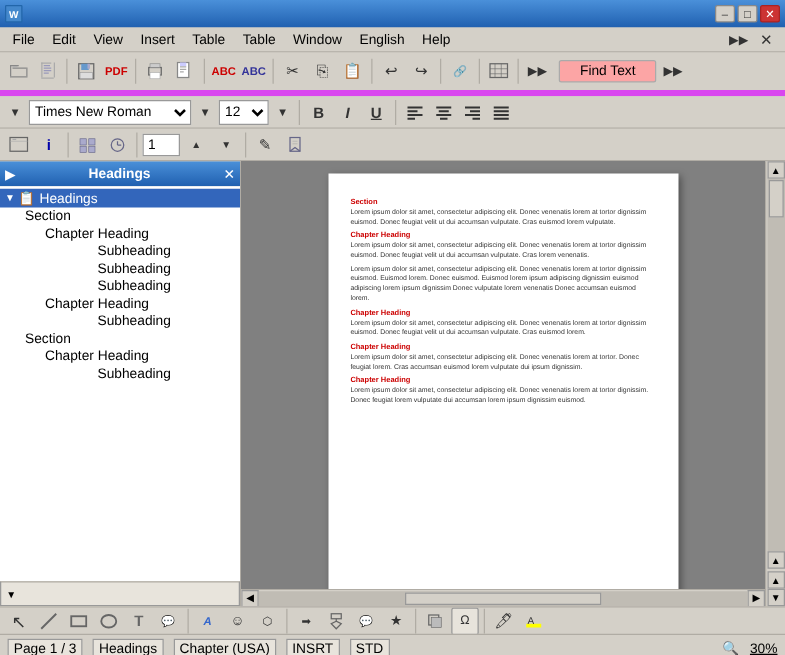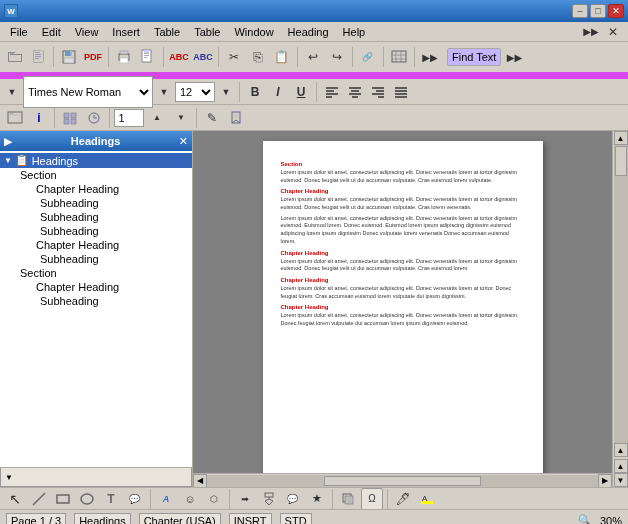--- a/index.html
+++ b/index.html
@@ -42,57 +42,57 @@
       padding: 2px 6px;
       cursor: pointer;
       font-size: 11px;
       color: #000;
       border-radius: 2px;
     }
 
     
     .toolbar-area {
       background: #d4d0c8;
-      border-bottom: 7px solid #d946ef;
+      border-bottom: 5px solid #d946ef;
     }
     .toolbar-row {
       display: flex;
       align-items: center;
       padding: 2px 4px;
       gap: 2px;
       height: 30px;
     }
     .toolbar-separator { width: 1px; height: 20px; background: #b0aca4; margin: 0 2px; }
     .tb-btn {
       width: 22px; height: 22px; border: 1px solid transparent; border-radius: 2px;
       background: transparent; cursor: pointer; display: flex; align-items: center; justify-content: center;
       font-size: 12px; color: #333;
     }
     .tb-group { display: flex; align-items: center; gap: 1px; }
     .find-text-btn {
-      background: #c4b5fd; border: 1px solid #aaa; padding: 2px 4px;
+      background: #fca5a5; border: 1px solid #aaa; padding: 2px 16px;
       border-radius: 2px; cursor: pointer; font-size: 11px; margin-left: auto;
     }
 
     
     .format-toolbar {
       display: flex;
       align-items: center;
       padding: 2px 4px;
       gap: 3px;
       height: 26px;
       background: #d4d0c8;
       border-bottom: 1px solid #b0aca4;
     }
     .style-select {
       height: 20px; width: 130px; font-size: 11px;
       background: white; border: 1px solid #999;
     }
     .font-select {
-      height: 32px; width: 130px; font-size: 11px;
+      height: 20px; width: 130px; font-size: 11px;
       background: white; border: 1px solid #999;
     }
     .size-select {
       height: 20px; width: 40px; font-size: 11px;
       background: white; border: 1px solid #999;
     }
     .fmt-btn {
       width: 20px; height: 20px; border: 1px solid transparent; border-radius: 2px;
       background: transparent; cursor: pointer; display: flex; align-items: center; justify-content: center;
       font-size: 12px; font-weight: bold; color: #333;
@@ -146,21 +146,21 @@
       display: flex;
       align-items: center;
       padding: 1px 4px;
       cursor: pointer;
       font-size: 11px;
       color: #000;
     }
     .nav-item.selected { background: #3366bb; color: white; }
     .nav-item .indent1 { margin-left: 16px; }
     .nav-item .indent2 { margin-left: 32px; }
-    .nav-item .indent3 { margin-left: 36px; }
+    .nav-item .indent3 { margin-left: 74px; }
 
     
     .document-area {
       flex: 1;
       background: #808080;
       overflow: auto;
       display: flex;
       justify-content: center;
       padding: 10px;
     }
@@ -261,21 +261,21 @@
 </div>
 
 <div class="menu-bar">
   <span class="menu-item">File</span>
   <span class="menu-item">Edit</span>
   <span class="menu-item">View</span>
   <span class="menu-item">Insert</span>
   <span class="menu-item">Table</span>
   <span class="menu-item">Table</span>
   <span class="menu-item">Window</span>
-  <span class="menu-item">Heading</span>
+  <span class="menu-item">English</span>
   <span class="menu-item">Help</span>
   <div style="margin-left:auto; display:flex; align-items:center;">
     <div class="tb-btn" style="font-size:10px;">▶▶</div>
     <div class="tb-btn">✕</div>
   </div>
 </div>
 
 <div class="toolbar-area">
   <div class="toolbar-row">
     <div class="tb-group">

